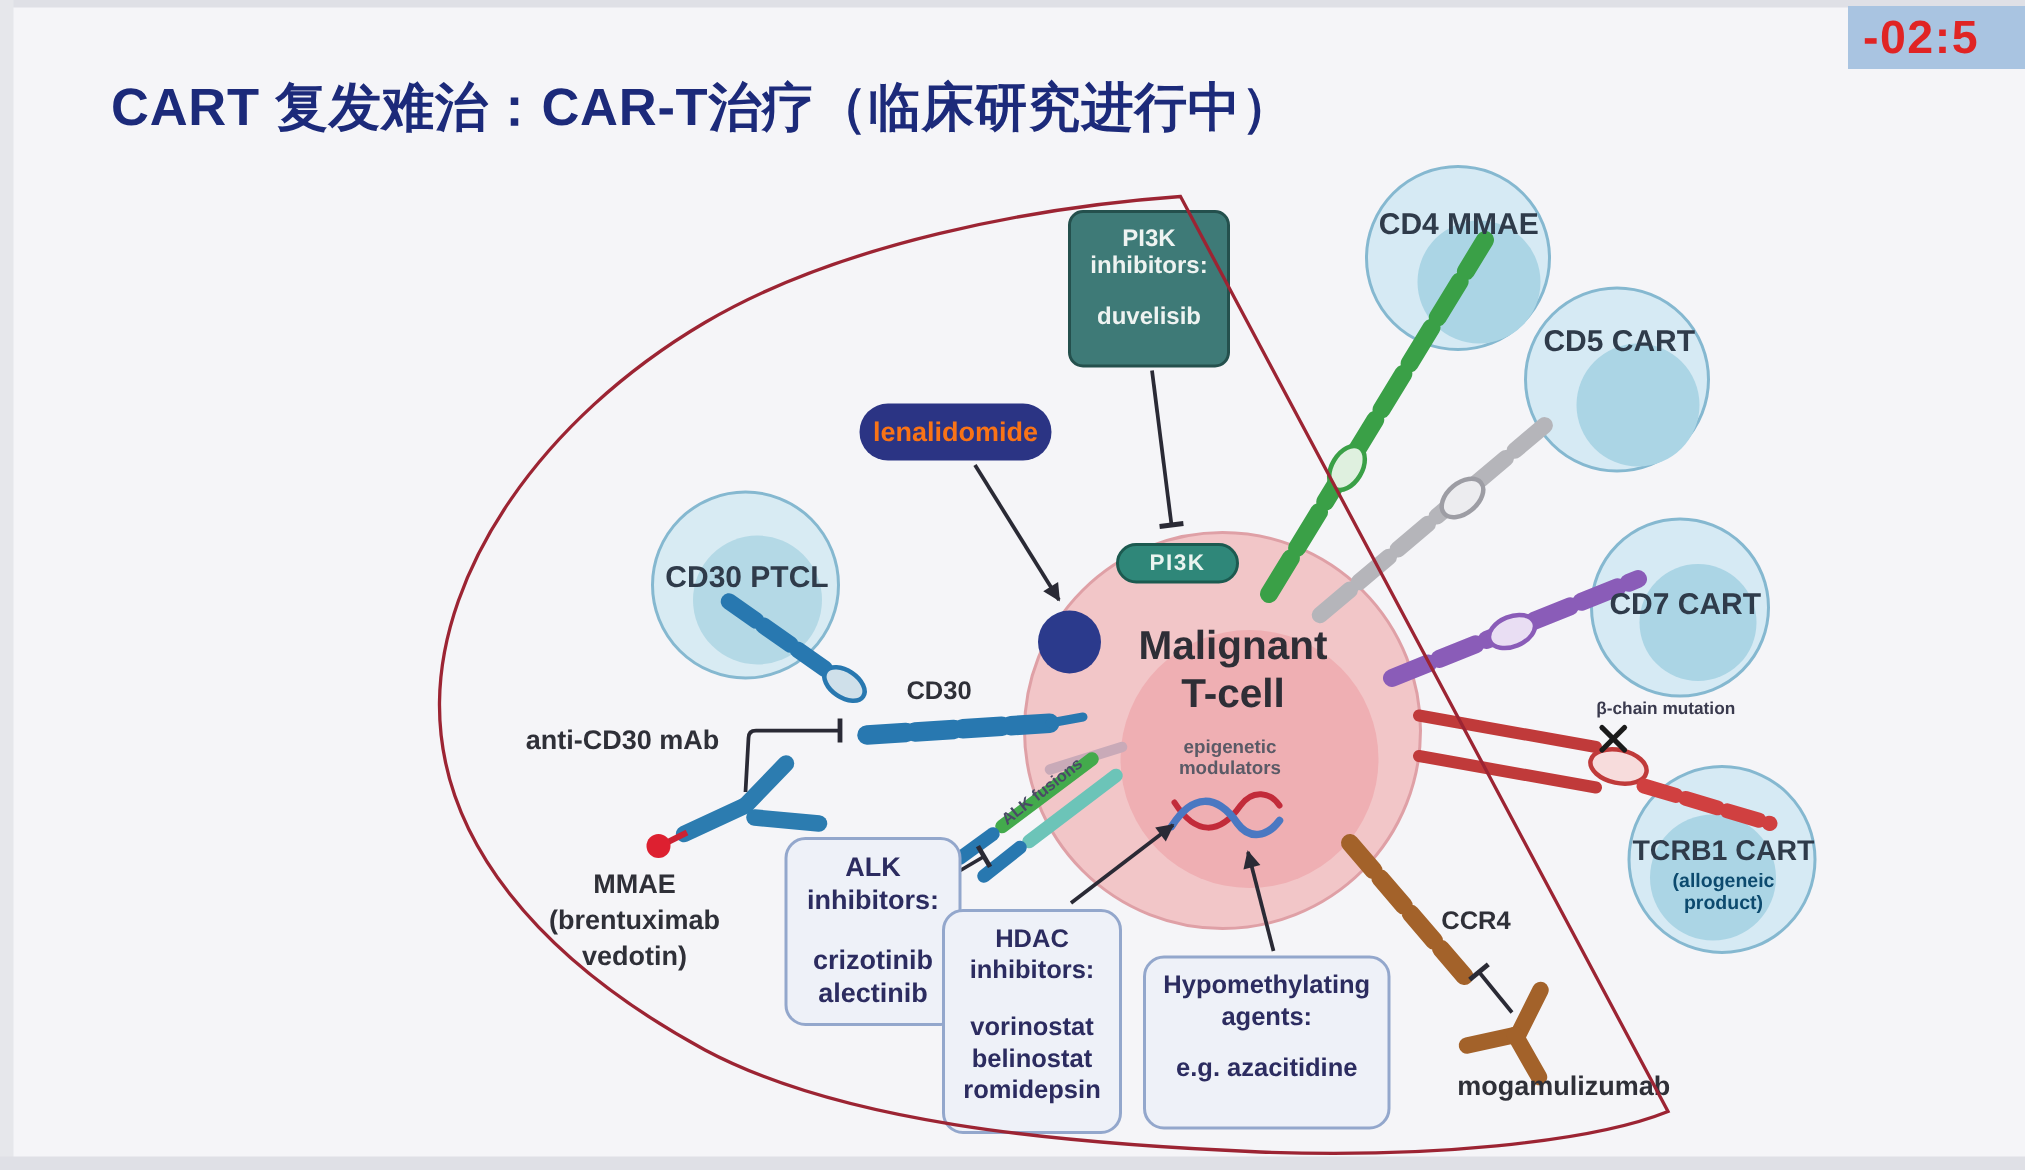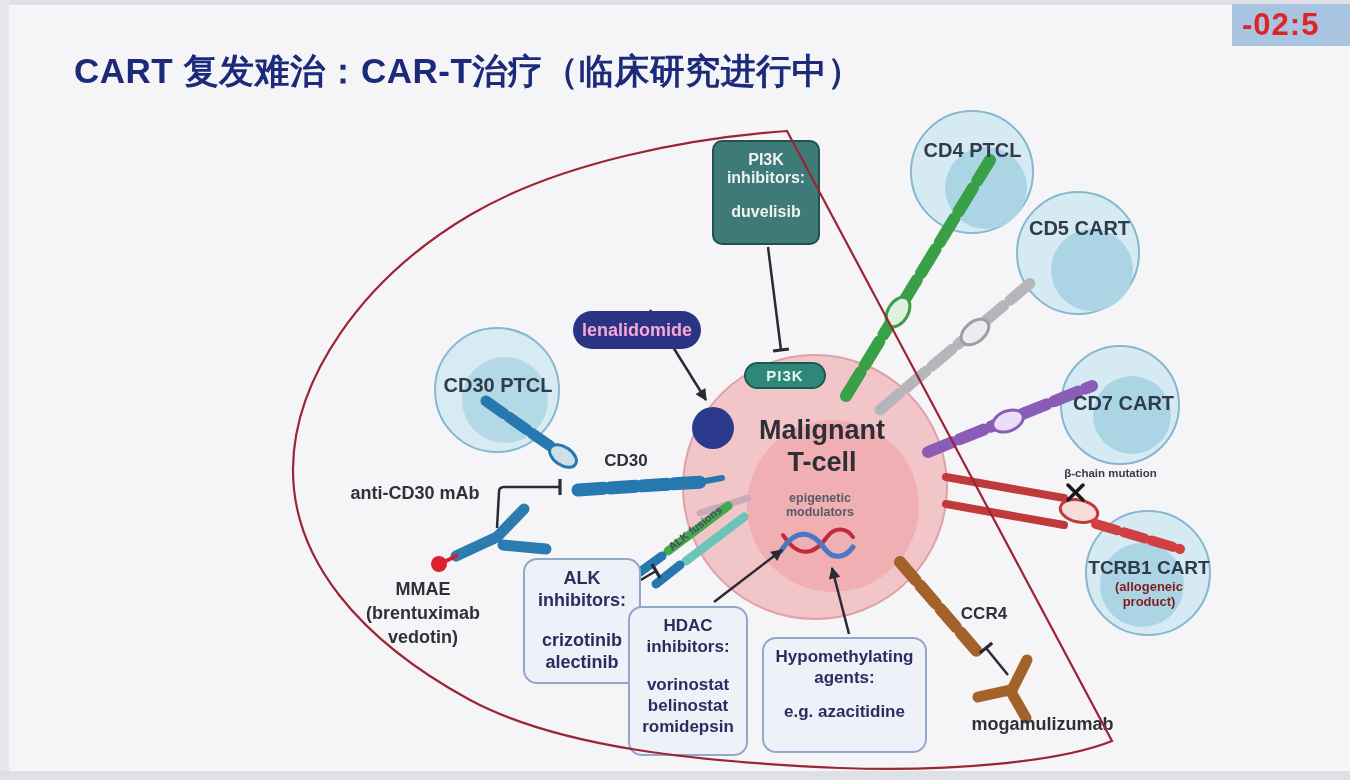--- a/index.html
+++ b/index.html
@@ -28,32 +28,32 @@
     border-radius:14px; color:#2c2c60; text-align:center; font-weight:600; padding-top:8px; }
   .infobox .ln { line-height:1.22; }
   .infobox .gap { height:18px; }
 
   .darkbox { position:absolute; z-index:20; left:712px; top:140px; width:108px; height:105px;
     background:#3e7a77; border:2px solid #24504d; border-radius:10px; color:#eef3f1;
     text-align:center; font-weight:600; font-size:16px; padding-top:9px; }
   .darkbox .gap { height:16px; }
 
   .pill-lenalidomide { position:absolute; z-index:20; left:573px; top:269px; width:128px; height:38px;
-    background:#2b3484; border-radius:19px; color:#f9a8d4; font-size:18px; font-weight:700;
-    text-align:center; line-height:38px;margin-top:42px; }
+    background:#2b3484; border-radius:19px; color:#f97316; font-size:18px; font-weight:700;
+    text-align:center; line-height:38px; }
 
   .pill-pi3k { position:absolute; z-index:20; left:744px; top:362px; width:82px; height:27px;
     background:#2f8779; border:2px solid #1c5a50; border-radius:14px; color:#eaf4f0;
     font-size:15px; font-weight:700; text-align:center; line-height:23px; letter-spacing:1px; }
 
   .cell-name { left:733px; top:414px; width:178px; font-size:27px; font-weight:700; color:#2e2e36; line-height:32px; }
   .cell-epi  { left:758px; top:491px; width:124px; font-size:12.5px; font-weight:600; color:#5a5a66; line-height:14px; }
 
   .cart-label { font-size:20px; font-weight:700; color:#2f3b4a; white-space:nowrap; }
-  .cart-sub { font-size:13px; font-weight:600; color:#7f1d1d; line-height:15px; }
+  .cart-sub { font-size:13px; font-weight:600; color:#0c4a6e; line-height:15px; }
 
   .lbl { font-weight:600; color:#2f3038; }
   .lbl-cd30 { left:595px; top:451px; width:62px; font-size:17px; }
   .lbl-anticd30 { left:345px; top:483px; width:140px; font-size:18px; white-space:nowrap; }
   .lbl-mmae { left:348px; top:577px; width:150px; font-size:18px; line-height:24px; }
   .lbl-ccr4 { left:953px; top:577px; width:62px; font-size:17px;margin-top:27px; }
   .lbl-moga { left:960px; top:714px; width:165px; font-size:18px; white-space:nowrap; }
   .lbl-beta { left:1053px; top:467px; width:115px; font-size:11.5px; color:#3a3a4e; }
   .lbl-alkfusion { left:655px; top:522px; width:80px; font-size:11px; color:#4a4a66;
     transform:rotate(-38deg); }
@@ -186,21 +186,21 @@
 
   <div class="txt cell-name">
     <div>Malignant</div>
     <div>T-cell</div>
   </div>
   <div class="txt cell-epi">
     <div>epigenetic</div>
     <div>modulators</div>
   </div>
 
-  <div class="txt cart-label" style="left:905px; top:139px; width:135px;">CD4 PTCL</div>
+  <div class="txt cart-label" style="left:905px; top:139px; width:135px;">CD4 MMAE</div>
   <div class="txt cart-label" style="left:1012px; top:217px; width:135px;">CD5 CART</div>
   <div class="txt cart-label" style="left:1056px; top:392px; width:135px;">CD7 CART</div>
   <div class="txt cart-label" style="left:427px; top:374px; width:142px;">CD30 PTCL</div>
   <div class="txt" style="left:1078px; top:557px; width:142px;">
     <div class="cart-label" style="font-size:19px;">TCRB1 CART</div>
     <div class="cart-sub">(allogeneic</div>
     <div class="cart-sub">product)</div>
   </div>
 
   <div class="txt lbl lbl-cd30">CD30</div>

